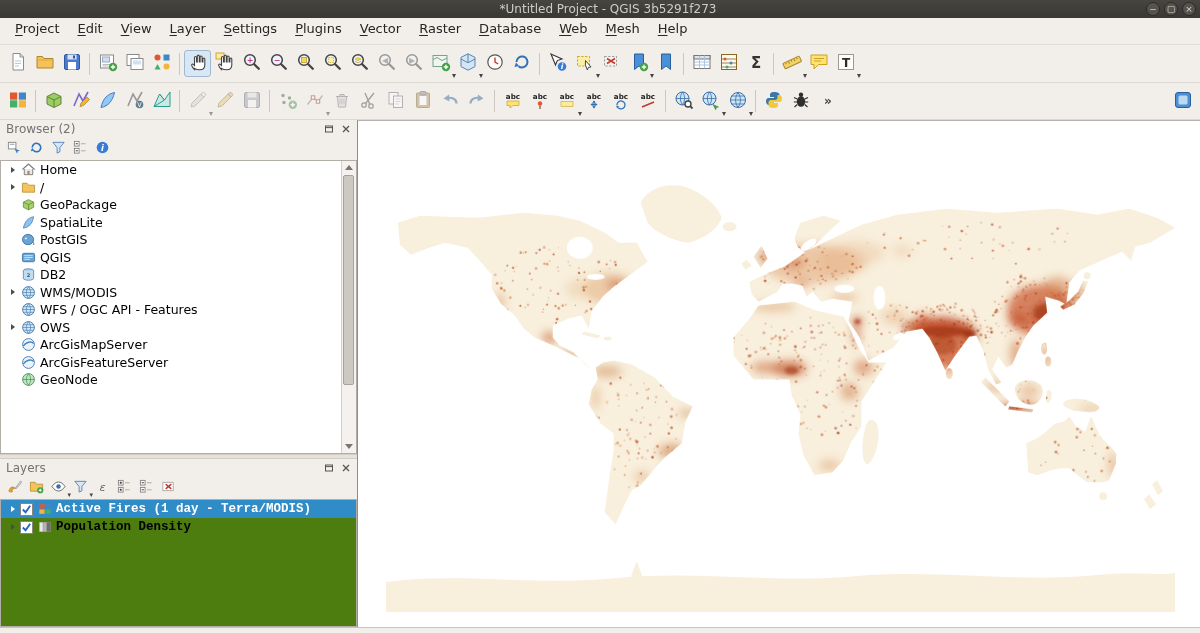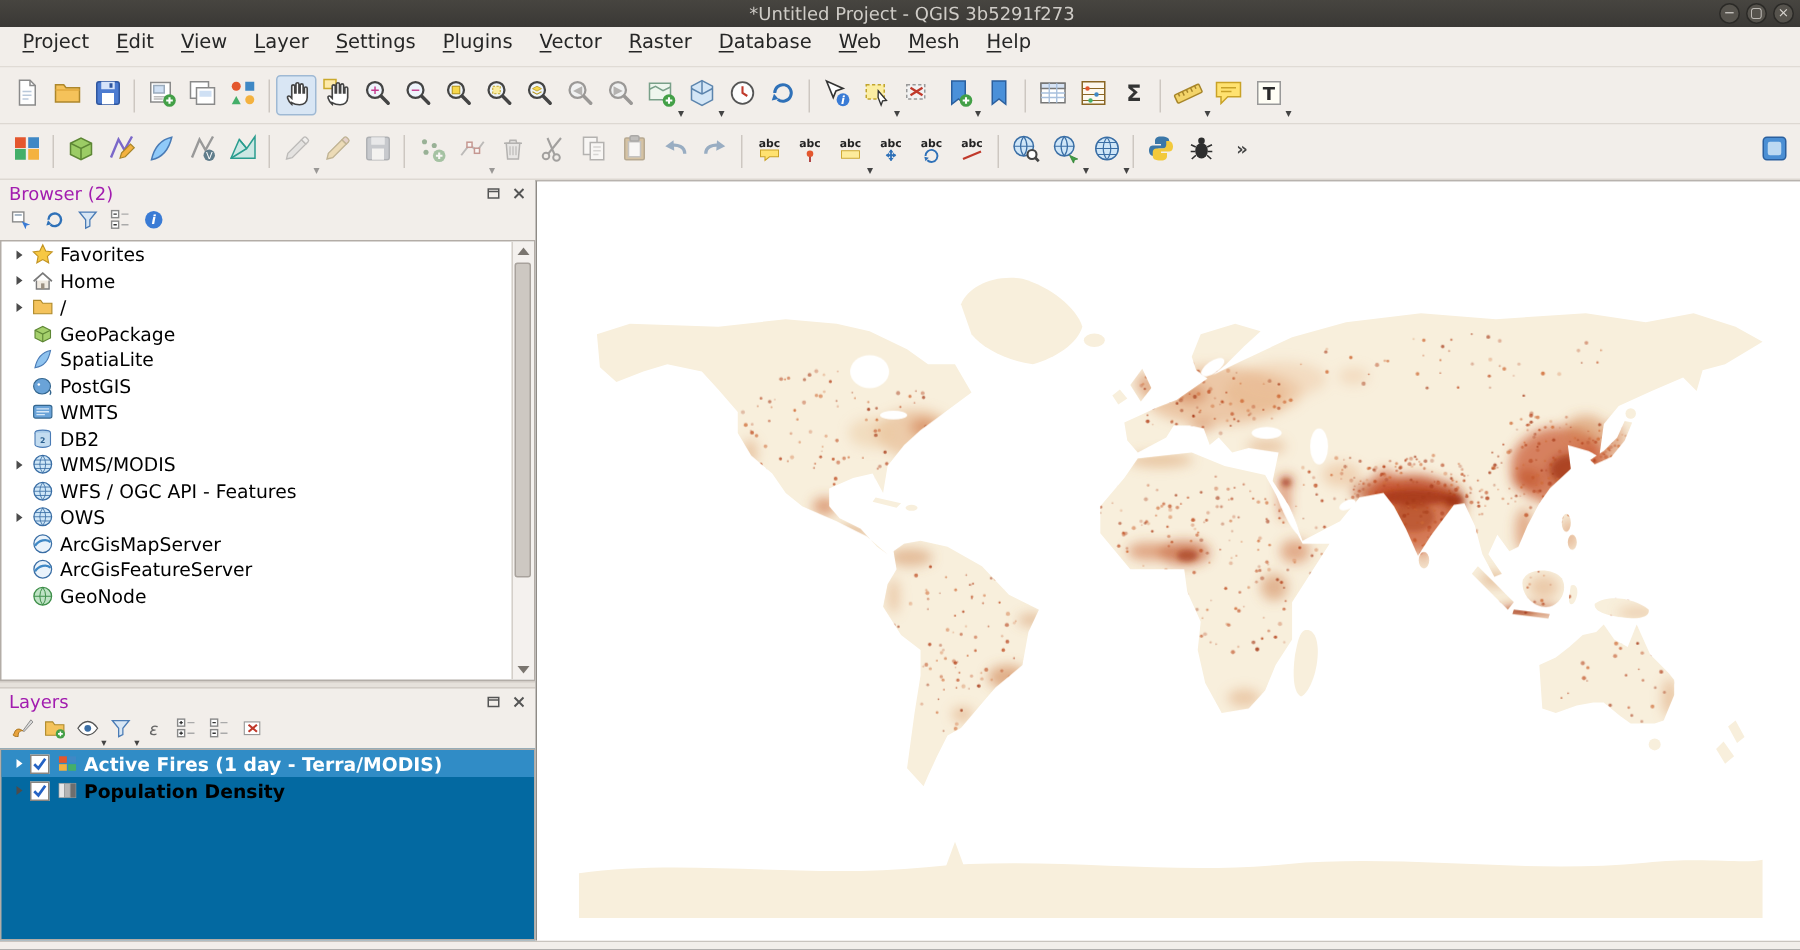--- a/index.html
+++ b/index.html
@@ -25,42 +25,42 @@
   .tbtn .dd{position:absolute;right:-2px;bottom:-3px;font-size:8px;color:#444;}
   .tsep{width:1px;height:22px;background:#cdc7c1;margin:0 4px;flex:none;}
   .tspacer{flex:1;}
   
   .main{display:flex;height:507px;}
   .dock{width:357px;flex:none;display:flex;flex-direction:column;background:#f2eeea;}
   .panel{display:flex;flex-direction:column;overflow:hidden;}
   .panel-browser{height:334px;flex:none;}
   .splitter{height:3px;background:#e6e1db;border-top:1px solid #d2ccc6;border-bottom:1px solid #d2ccc6;flex:none;}
   .panel-layers{flex:1;}
-  .phead{height:17px;display:flex;align-items:center;padding:0 4px 0 6px;font-size:12px;color:#a21caf;flex:none;}
+  .phead{height:17px;display:flex;align-items:center;padding:0 4px 0 6px;font-size:12px;color:#737373;flex:none;}
   .phead .ptitle{flex:1;}
   .phbtn{width:14px;height:13px;display:flex;align-items:center;justify-content:center;margin-left:3px;}
   .ptoolbar{height:23px;display:flex;align-items:center;gap:3px;padding:0 5px;flex:none;}
   .pbtn{position:relative;width:19px;height:19px;display:flex;align-items:center;justify-content:center;border-radius:2px;}
   .pbtn .dd{position:absolute;right:-3px;bottom:-2px;font-size:7px;color:#444;}
   .treewrap{position:relative;flex:1;margin:0;background:#fff;border:1px solid #b3ada7;overflow:hidden;}
   .trow{display:flex;align-items:center;height:17.5px;font-size:12.5px;white-space:nowrap;}
   .arrow{width:11px;height:11px;display:inline-flex;align-items:center;justify-content:center;margin:0 2px 0 6px;flex:none;}
   .arrow::before{content:'';border-top:3.5px solid transparent;border-bottom:3.5px solid transparent;border-left:4.5px solid #4c4c4c;}
   .arrow.noarrow::before{display:none;}
   .sicon{width:16px;height:15px;display:inline-flex;align-items:center;justify-content:center;margin-right:4px;flex:none;}
   .tlabel{color:#000;}
   
   .vscroll{position:absolute;top:0;right:0;width:14px;bottom:0;background:#f4f1ee;border-left:1px solid #d4cfc9;}
   .sbtn{position:absolute;left:0;width:13px;height:13px;display:flex;align-items:center;justify-content:center;}
   .sbtn.up{top:0;} .sbtn.down{bottom:0;}
   .tri-up{border-left:4px solid transparent;border-right:4px solid transparent;border-bottom:5px solid #7a756f;}
   .tri-down{border-left:4px solid transparent;border-right:4px solid transparent;border-top:5px solid #7a756f;}
   .sthumb{position:absolute;left:1px;width:11px;background:#cdc8c2;border:1px solid #a8a29c;border-radius:2px;box-sizing:border-box;}
   
-  .listwrap{position:relative;flex:1;background:#0369a1;border:1px solid #b3ada7;overflow:hidden;}
+  .listwrap{position:relative;flex:1;background:#4d7c0f;border:1px solid #b3ada7;overflow:hidden;font-family:Liberation Mono, monospace;}
   .lrow{display:flex;align-items:center;height:18px;font-size:12.5px;font-weight:bold;white-space:nowrap;color:#000;}
   .lrow.sel{background:#308cc6;color:#fff;}
   .lrow.sel .arrow::before{border-left-color:#fff;}
   .cbx{width:13px;height:13px;background:#fff;border:1px solid #8a857f;box-sizing:border-box;display:inline-flex;align-items:center;justify-content:center;margin-right:4px;flex:none;}
   .licon{width:15px;height:15px;display:inline-flex;align-items:center;justify-content:center;margin-right:4px;flex:none;}
   
   .canvas{flex:1;position:relative;background:#fff;border-left:1px solid #8f8b86;border-top:1px solid #b8b3ae;overflow:hidden;}
   #worldmap{display:block;width:100%;height:100%;}
   
   .statusbar{height:26px;display:flex;align-items:center;gap:6px;padding:2px 5px 0 3px;background:#f2eeea;border-top:1px solid #c9c4be;font-size:11.5px;color:#333;}
@@ -574,29 +574,20 @@
                   <text x="8" y="11.3" font-size="9" text-anchor="middle" fill="#fff" font-weight="bold" font-style="italic">i</text>
                 </svg></span>
             </div>
           </div>
         <div class="treewrap">
           <div id="browser-tree">
               <div class="trow">
                 <span class="arrow"></span>
                 <span class="sicon">
                   <svg width="15" height="15" viewBox="0 0 16 16">
-                    <path d="M8 1.3l2.1 4.4 4.6.6-3.4 3.2.9 4.6L8 11.8l-4.2 2.3.9-4.6L1.3 6.3l4.6-.6z" fill="#f7c843" stroke="#c29422" stroke-width=".8"></path>
-                  </svg>
-                </span>
-                <span class="tlabel">Favorites</span>
-              </div>
-              <div class="trow">
-                <span class="arrow"></span>
-                <span class="sicon">
-                  <svg width="15" height="15" viewBox="0 0 16 16">
                     <path d="M1.5 8L8 2.2 14.5 8" fill="none" stroke="#7a7a7a" stroke-width="1.2"></path>
                     <path d="M3.5 7.5v6h9v-6" fill="#efe9e0" stroke="#7a7a7a"></path>
                     <rect x="6.8" y="9.5" width="2.4" height="4" fill="#9a8f80"></rect>
                   </svg>
                 </span>
                 <span class="tlabel">Home</span>
               </div>
               <div class="trow">
                 <span class="arrow"></span>
                 <span class="sicon">
@@ -637,21 +628,21 @@
                 <span class="tlabel">PostGIS</span>
               </div>
               <div class="trow">
                 <span class="arrow noarrow"></span>
                 <span class="sicon">
                   <svg width="15" height="15" viewBox="0 0 16 16">
                     <rect x="1.5" y="3.5" width="13" height="9" rx="1.5" fill="#6aa3d8" stroke="#33668f" stroke-width=".8"></rect>
                     <path d="M3.5 6h9M3.5 8h9M3.5 10h6" stroke="#d6e8f7" stroke-width=".9"></path>
                   </svg>
                 </span>
-                <span class="tlabel">WMTS</span>
+                <span class="tlabel">QGIS</span>
               </div>
               <div class="trow">
                 <span class="arrow noarrow"></span>
                 <span class="sicon">
                   <svg width="15" height="15" viewBox="0 0 16 16">
                     <ellipse cx="8" cy="3.8" rx="5.5" ry="1.9" fill="#a9cbe8" stroke="#4a7bb5" stroke-width=".8"></ellipse>
                     <path d="M2.5 3.8v8.4c0 1 2.5 1.9 5.5 1.9s5.5-.9 5.5-1.9V3.8" fill="#c3dcf0" stroke="#4a7bb5" stroke-width=".8"></path>
                     <text x="8" y="11" font-size="5.5" text-anchor="middle" fill="#2a5f8f" font-weight="bold">2</text>
                   </svg>
                 </span>

